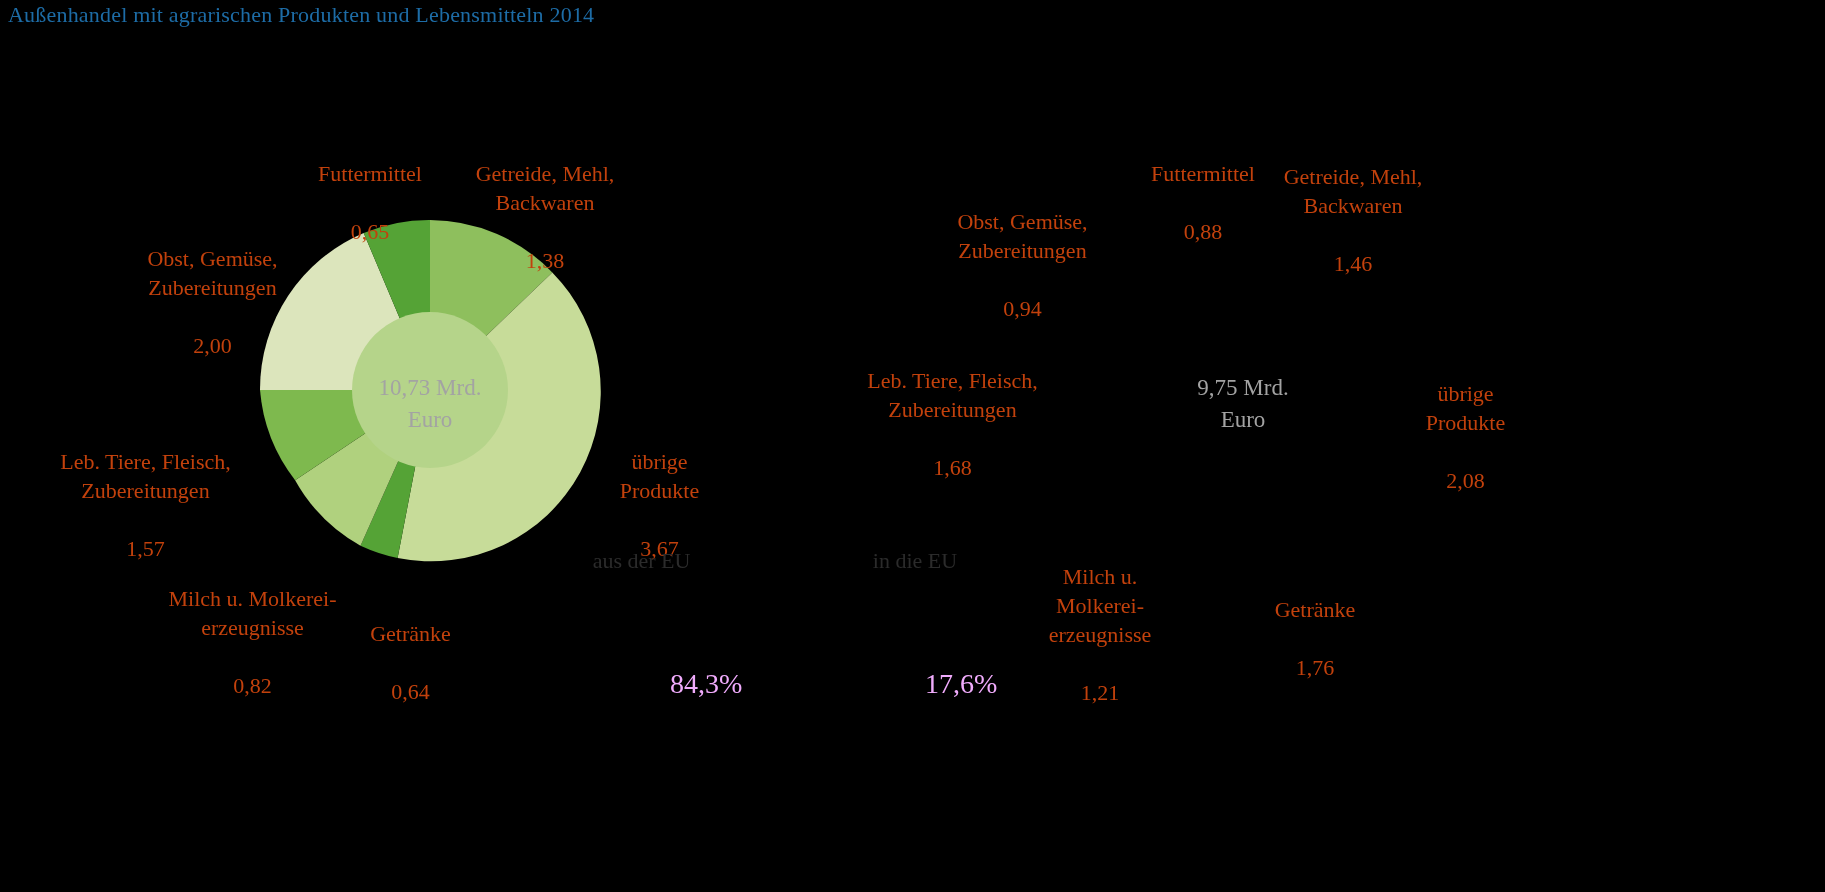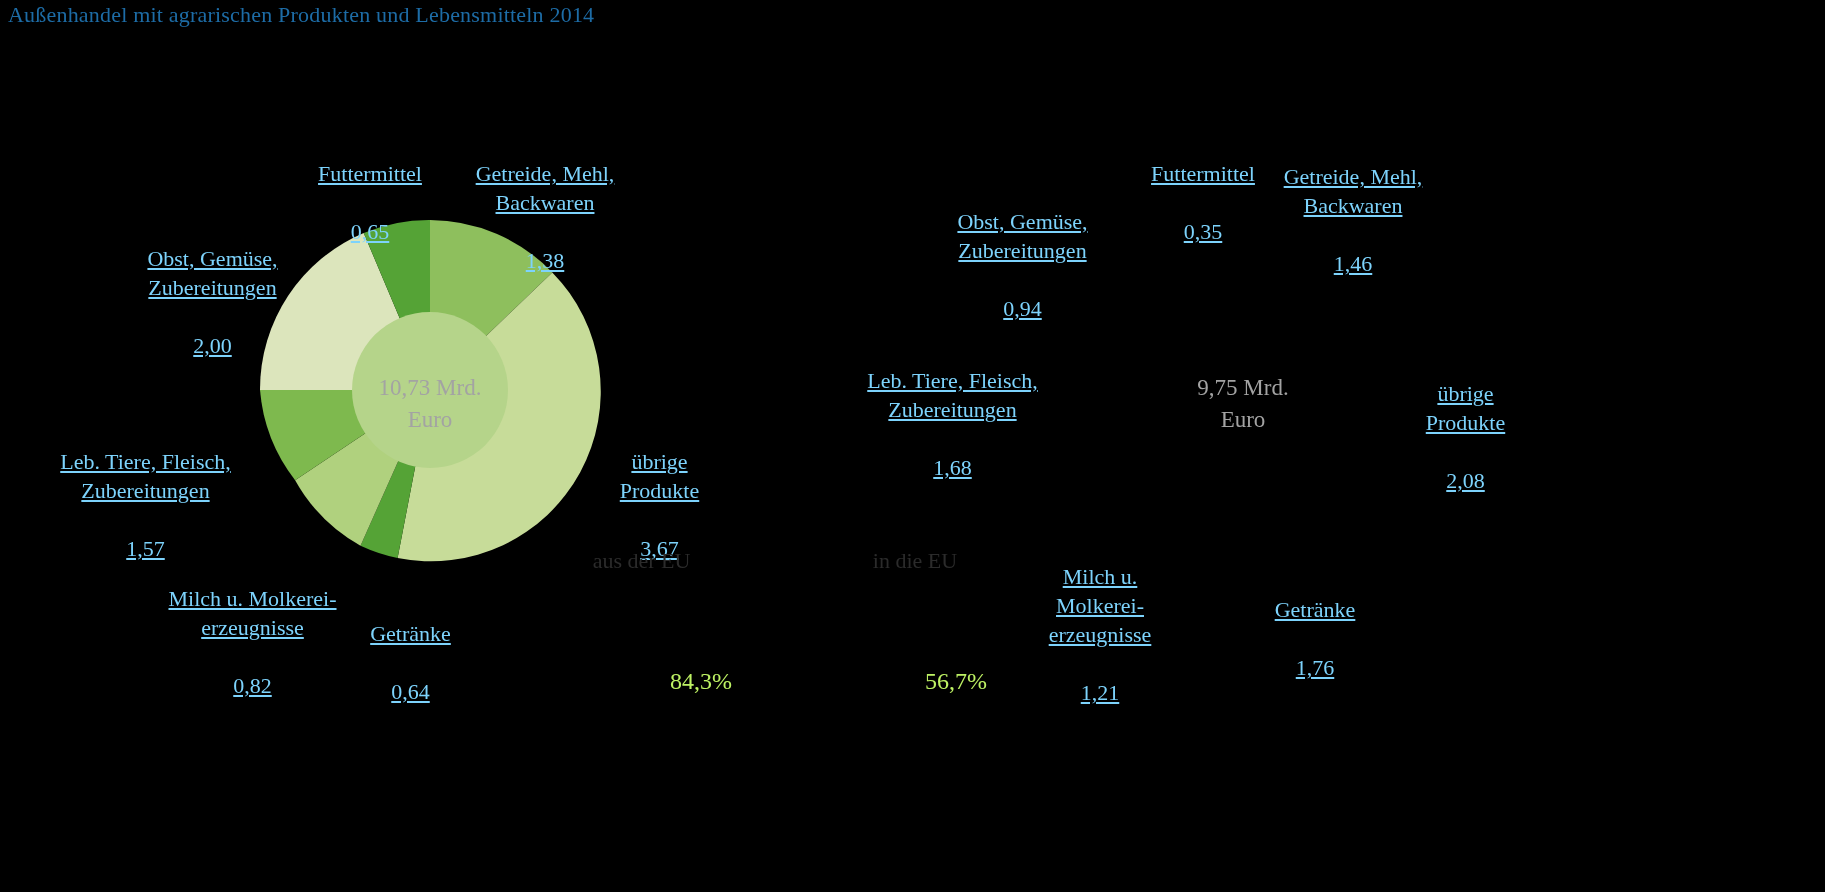--- a/index.html
+++ b/index.html
@@ -1,26 +1,26 @@
 <!DOCTYPE html>
 <html><head>
 <meta charset="utf-8">
 <style>
   html,body{margin:0;padding:0;background:#000;}
   body{width:1825px;height:892px;position:relative;overflow:hidden;
        font-family:"Liberation Serif","DejaVu Serif",serif;}
   .title{position:absolute;left:8px;top:2px;font-size:22px;color:#1d6ca6;
          letter-spacing:.2px;white-space:nowrap;}
   .chart{position:absolute;top:0;left:0;width:1825px;height:892px;}
-  .lbl{position:absolute;color:#7dd3fc;font-size:22px;line-height:1.32;
-       white-space:pre-line;text-decoration:underline;}
+  .lbl{position:absolute;color:#c2410c;font-size:22px;line-height:1.32;
+       white-space:pre-line;}
   .lbl.c{text-align:center;}
   .ctr{position:absolute;text-align:center;color:#a3a3a3;font-size:23px;
        line-height:1.38;white-space:pre-line;}
-  .pct{position:absolute;color:#bef264;font-size:24px;}
+  .pct{position:absolute;color:#f0abfc;font-size:28px;}
   .mini-cap{position:absolute;color:#2b2b2b;font-size:22px;font-family:Liberation Serif, serif;}
   svg{display:block;}
 </style>
 </head>
 <body>
 
 
 
 <div class="title">Außenhandel mit agrarischen Produkten und Lebensmitteln 2014</div>
 
@@ -118,21 +118,21 @@
 Produkte</span><br>
   <span>3,67</span>
 </div>
 
 <div class="ctr" style="left:350px;top:372px;width:160px;">10,73 Mrd.
 Euro</div>
 
 
 <div class="lbl c" style="left:1118px;top:130px;width:170px;">
   <span>Futtermittel</span><br>
-  <span>0,35</span>
+  <span>0,88</span>
 </div>
 
 <div class="lbl c" style="left:1263px;top:133px;width:180px;">
   <span>Getreide, Mehl,
 Backwaren</span><br>
   <span>1,46</span>
 </div>
 
 <div class="lbl c" style="left:915px;top:178px;width:215px;">
   <span>Obst, Gemüse,
@@ -165,16 +165,16 @@
 </div>
 
 <div class="ctr" style="left:1163px;top:372px;width:160px;">9,75 Mrd.
 Euro</div>
 
 
 <div class="mini-cap" style="left:559px;top:548px;width:165px;text-align:center;">aus der EU</div>
 <div class="pct" style="left:670px;top:668px;">84,3%</div>
 
 <div class="mini-cap" style="left:840px;top:548px;width:150px;text-align:center;">in die EU</div>
-<div class="pct" style="left:925px;top:668px;">56,7%</div>
+<div class="pct" style="left:925px;top:668px;">17,6%</div>
 
 
 
 
 </body></html>

